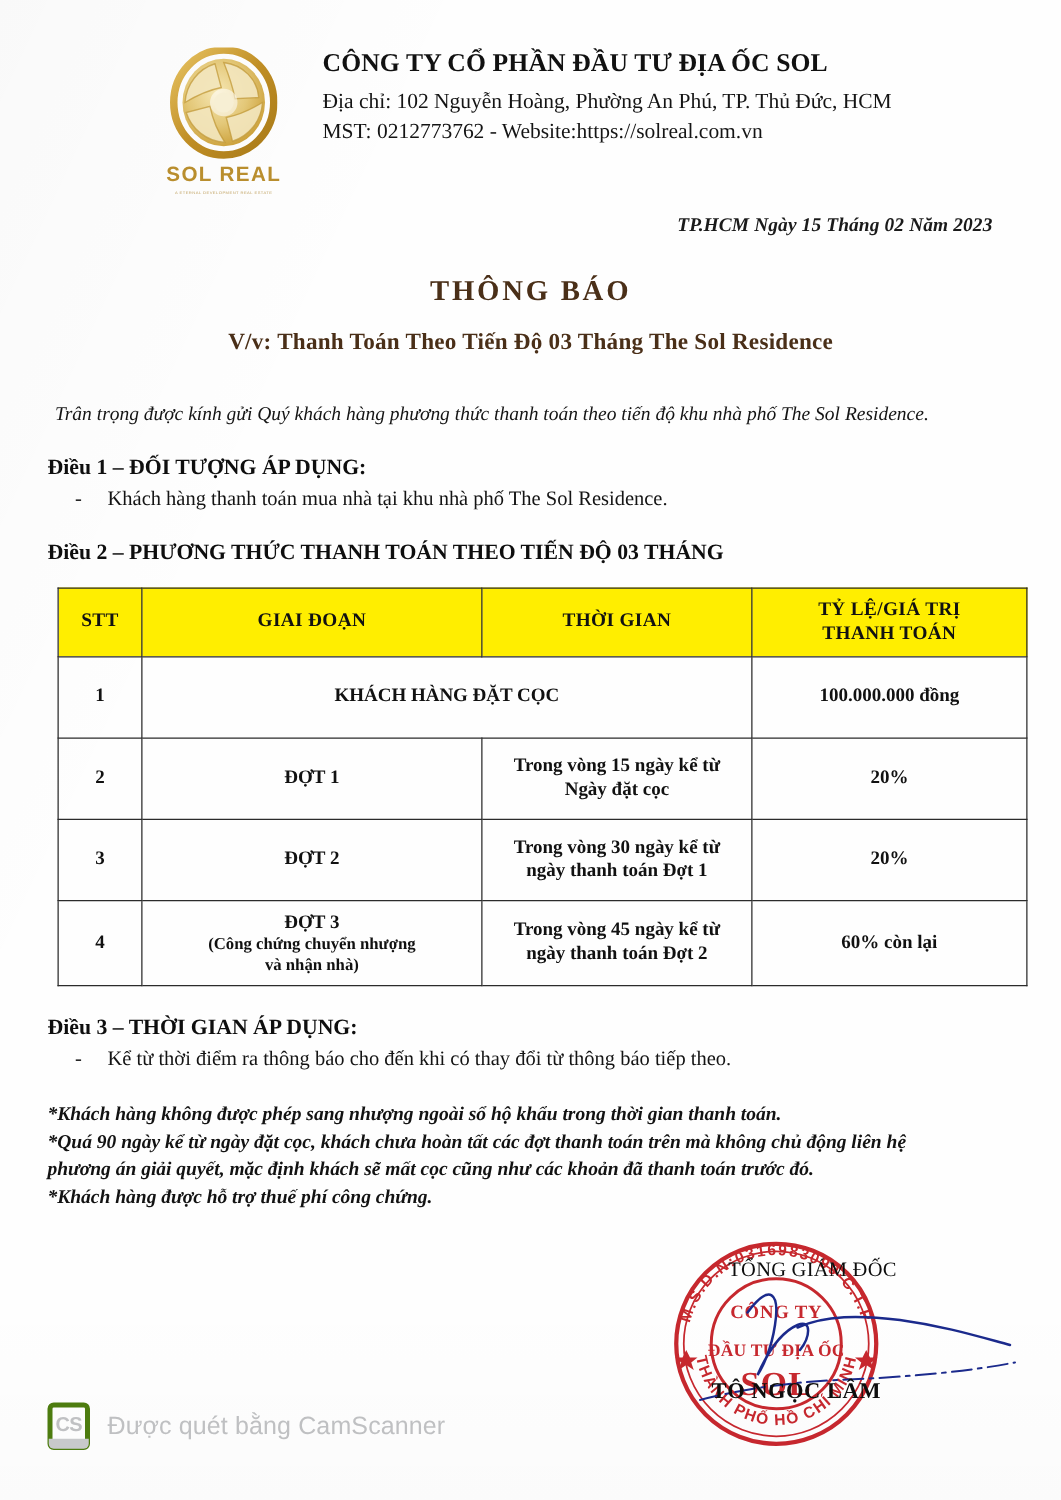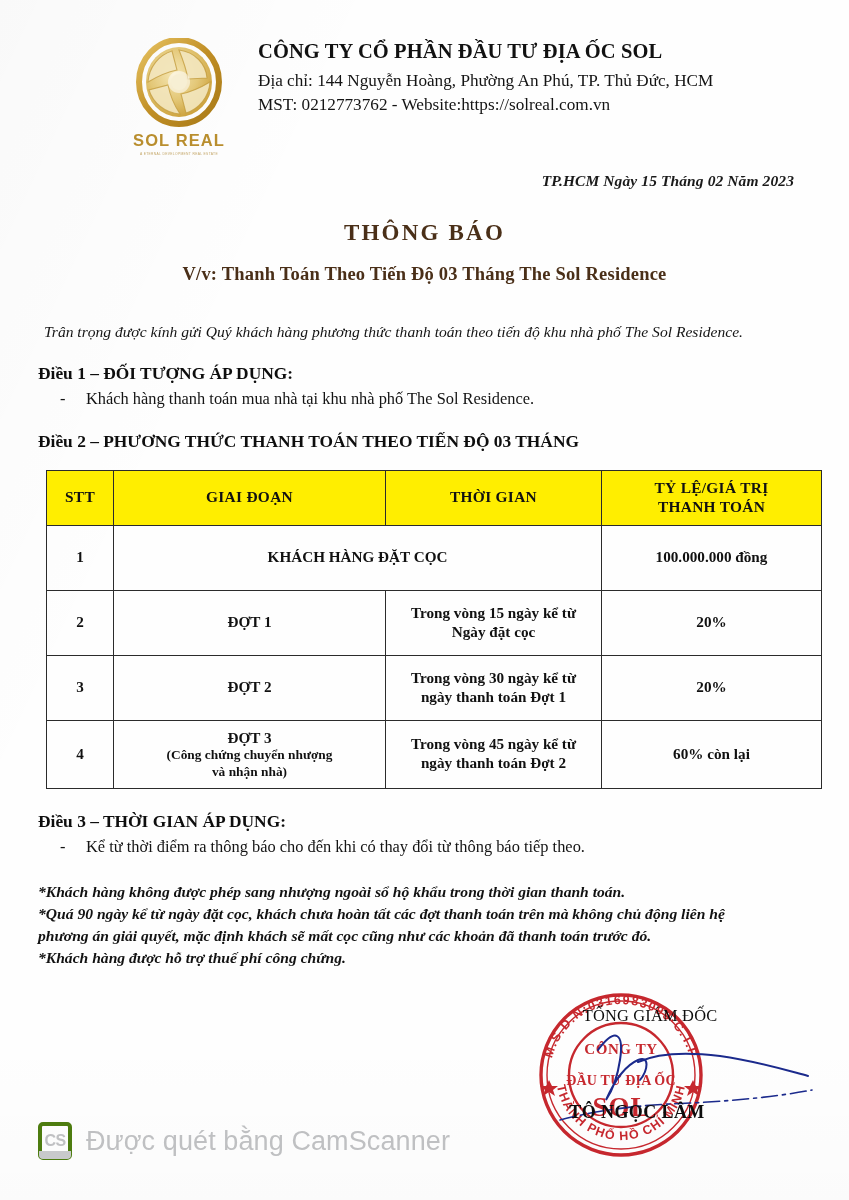--- a/index.html
+++ b/index.html
@@ -295,21 +295,21 @@
   .cs-badge::after {
     content: "";
     position: absolute;
     left: -3px; right: -3px; bottom: -3px;
     height: 8px;
     background: #c8c9cb;
     border-radius: 0 0 4px 4px;
   }
   .cs-text {
     font-family: "Liberation Sans", sans-serif;
-    font-size: 27px;
+    font-size: 20px;
     color: #bfc0c2;
     letter-spacing: 0.1px;
   }
 </style>
 </head>
 <body>
 
 <div class="page">
   <div class="scan-tint"></div>
 
@@ -349,21 +349,21 @@
             <circle cx="43" cy="44" r="11" fill="#ffffff" opacity="0.55"></circle>
             <circle cx="43" cy="44" r="8" fill="#f7efd4"></circle>
           </svg>
         </div>
         <div class="logo-word">SOL REAL</div>
         <div class="logo-tag">A ETERNAL DEVELOPMENT REAL ESTATE</div>
       </div>
 
       <div class="company-block">
         <div class="company-name">CÔNG TY CỔ PHẦN ĐẦU TƯ ĐỊA ỐC SOL</div>
-        <div class="company-line">Địa chỉ: 144 Nguyễn Hoàng, Phường An Phú, TP. Thủ Đức, HCM</div>
+        <div class="company-line">Địa chỉ: 102 Nguyễn Hoàng, Phường An Phú, TP. Thủ Đức, HCM</div>
         <div class="company-line">MST: 0212773762 - Website:https://solreal.com.vn</div>
       </div>
     </div>
 
     <div class="date-line">TP.HCM Ngày 15 Tháng 02 Năm 2023</div>
 
     <div class="doc-title">THÔNG BÁO</div>
     <div class="doc-subtitle">V/v: Thanh Toán Theo Tiến Độ 03 Tháng The Sol Residence</div>
 
     <div class="intro">Trân trọng được kính gửi Quý khách hàng phương thức thanh toán theo tiến độ khu nhà phố The Sol Residence.</div>

